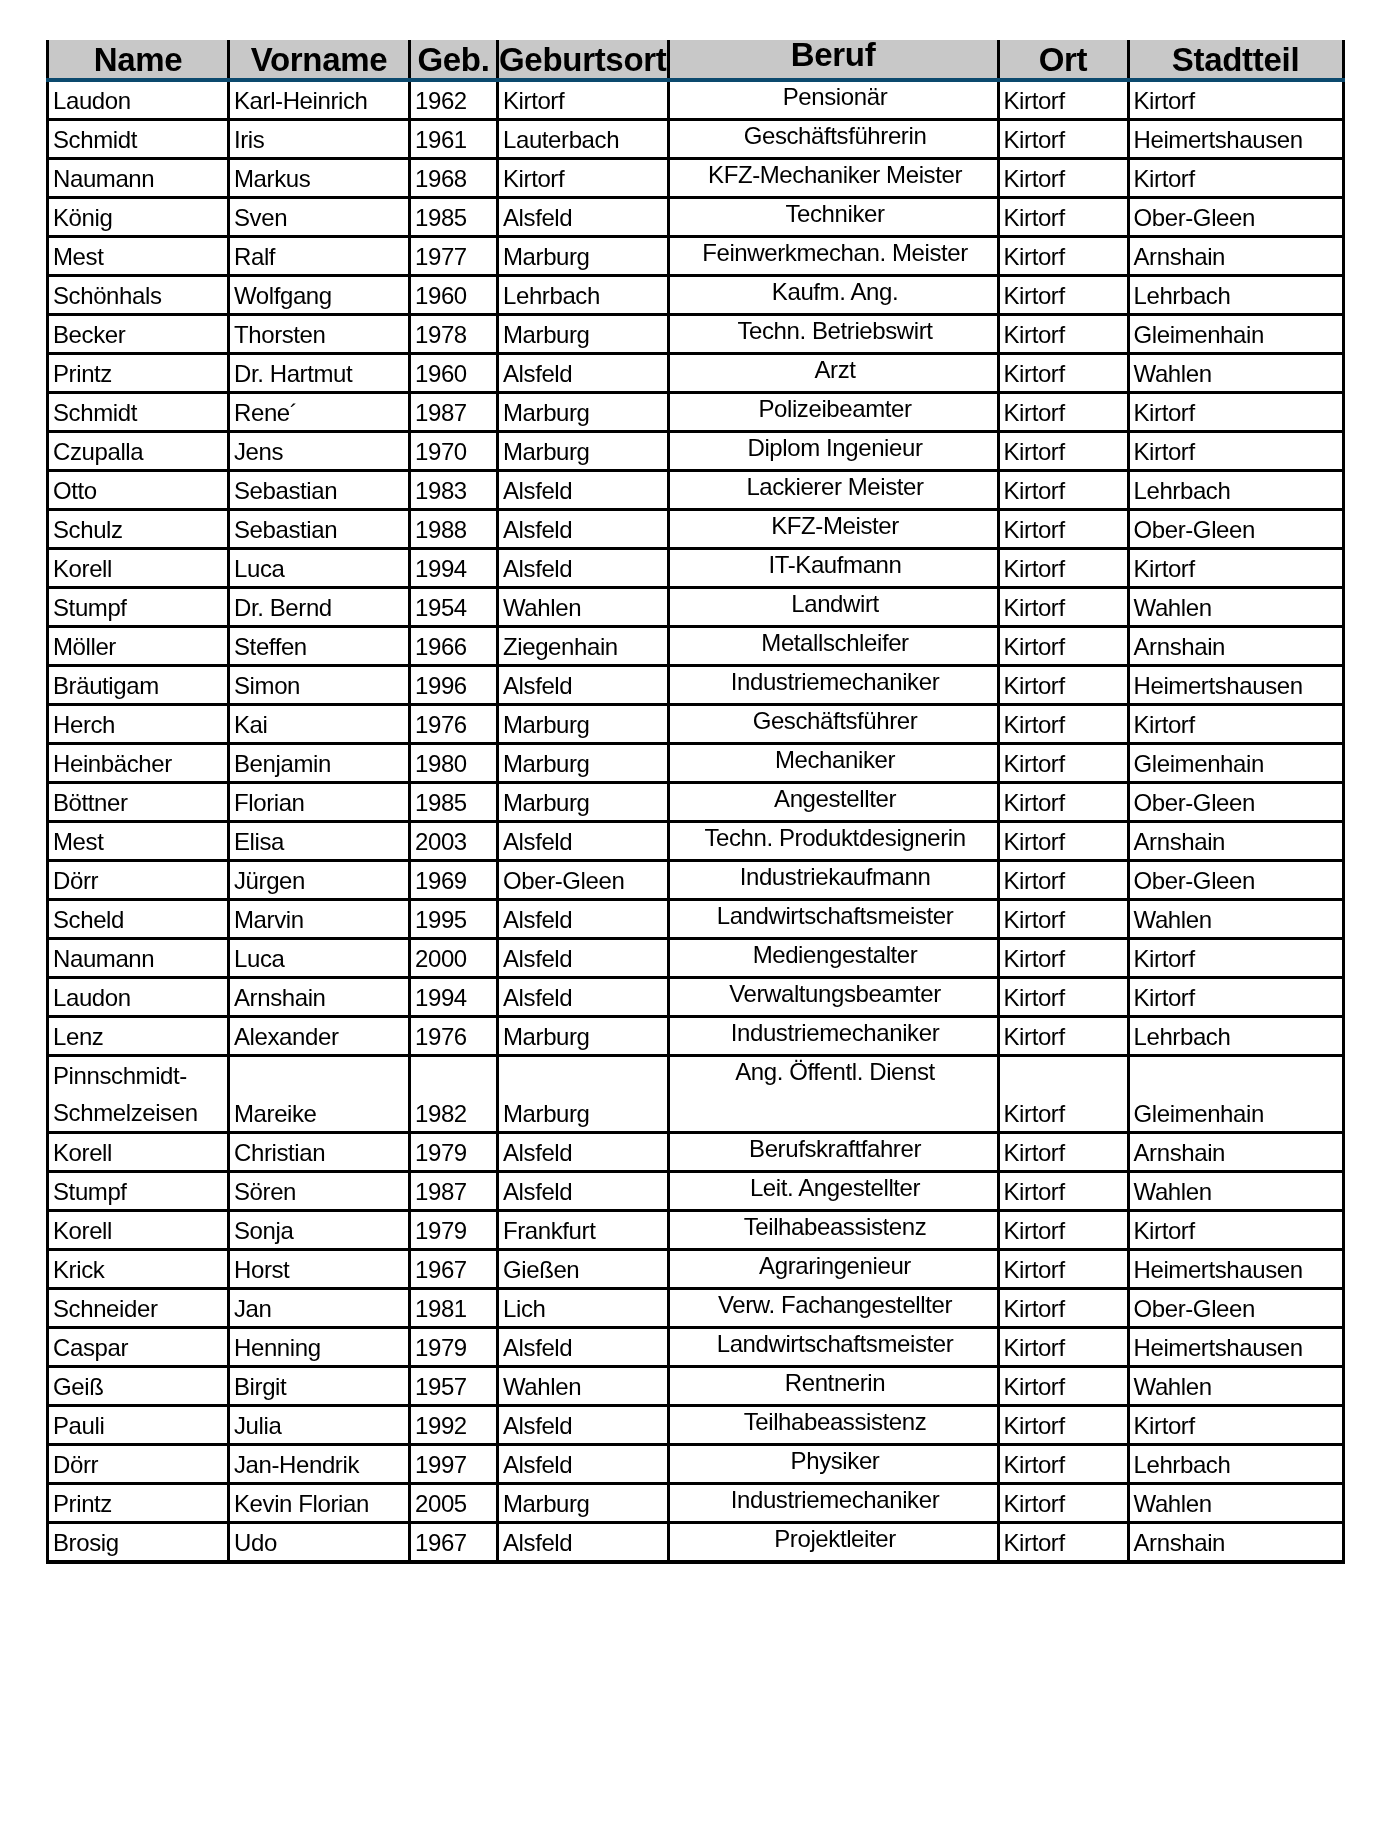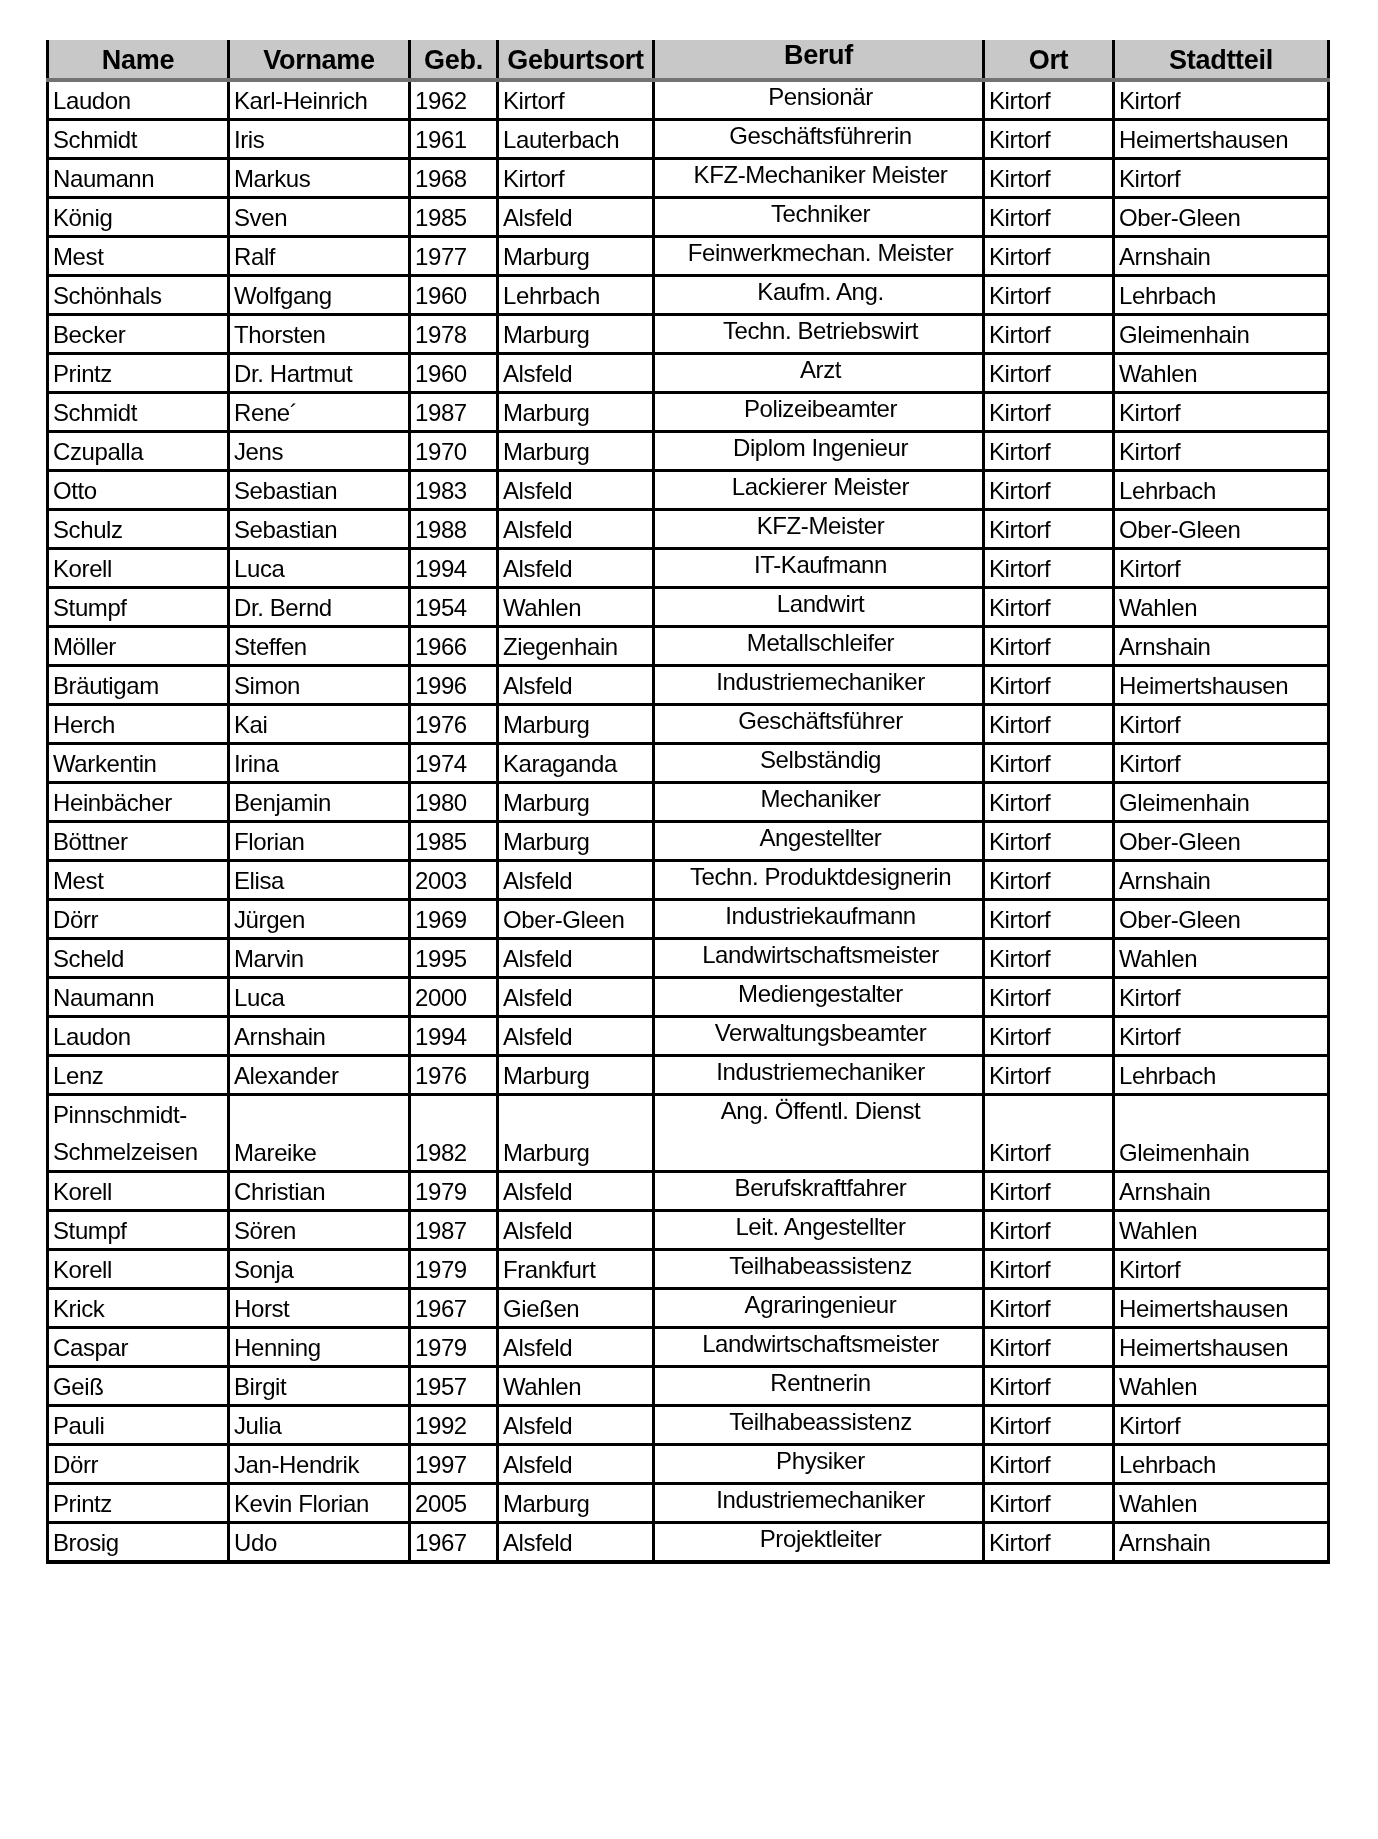--- a/index.html
+++ b/index.html
@@ -29,28 +29,28 @@
   table.roster col.c-geb { width: 88px; }
   table.roster col.c-geburtsort { width: 156px; }
   table.roster col.c-beruf { width: 330px; }
   table.roster col.c-ort { width: 130px; }
   table.roster col.c-stadtteil { width: 215px; }
 
   table.roster th {
     background: #c8c8c8;
     font-family: "Liberation Sans", sans-serif;
     font-weight: bold;
-    font-size: 27px;
+    font-size: 33px;
     height: 38px;
     padding: 0;
     text-align: center;
     vertical-align: bottom;
     border-left: 3px solid #000;
     border-right: 3px solid #000;
-    border-bottom: 4px solid #737373;
+    border-bottom: 4px solid #0c4a6e;
     border-top: none;
     letter-spacing: -0.3px;
     white-space: nowrap;
     overflow: hidden;
     line-height: 36px;
   }
   table.roster th.beruf-h {
     vertical-align: top;
     line-height: 30px;
   }
@@ -255,29 +255,20 @@
         <tr>
           <td>Herch</td>
           <td>Kai</td>
           <td>1976</td>
           <td>Marburg</td>
           <td class="beruf">Geschäftsführer</td>
           <td>Kirtorf</td>
           <td>Kirtorf</td>
         </tr>
         <tr>
-          <td>Warkentin</td>
-          <td>Irina</td>
-          <td>1974</td>
-          <td>Karaganda</td>
-          <td class="beruf">Selbständig</td>
-          <td>Kirtorf</td>
-          <td>Kirtorf</td>
-        </tr>
-        <tr>
           <td>Heinbächer</td>
           <td>Benjamin</td>
           <td>1980</td>
           <td>Marburg</td>
           <td class="beruf">Mechaniker</td>
           <td>Kirtorf</td>
           <td>Gleimenhain</td>
         </tr>
         <tr>
           <td>Böttner</td>
@@ -381,20 +372,29 @@
         <tr>
           <td>Krick</td>
           <td>Horst</td>
           <td>1967</td>
           <td>Gießen</td>
           <td class="beruf">Agraringenieur</td>
           <td>Kirtorf</td>
           <td>Heimertshausen</td>
         </tr>
         <tr>
+          <td>Schneider</td>
+          <td>Jan</td>
+          <td>1981</td>
+          <td>Lich</td>
+          <td class="beruf">Verw. Fachangestellter</td>
+          <td>Kirtorf</td>
+          <td>Ober-Gleen</td>
+        </tr>
+        <tr>
           <td>Caspar</td>
           <td>Henning</td>
           <td>1979</td>
           <td>Alsfeld</td>
           <td class="beruf">Landwirtschaftsmeister</td>
           <td>Kirtorf</td>
           <td>Heimertshausen</td>
         </tr>
         <tr>
           <td>Geiß</td>

